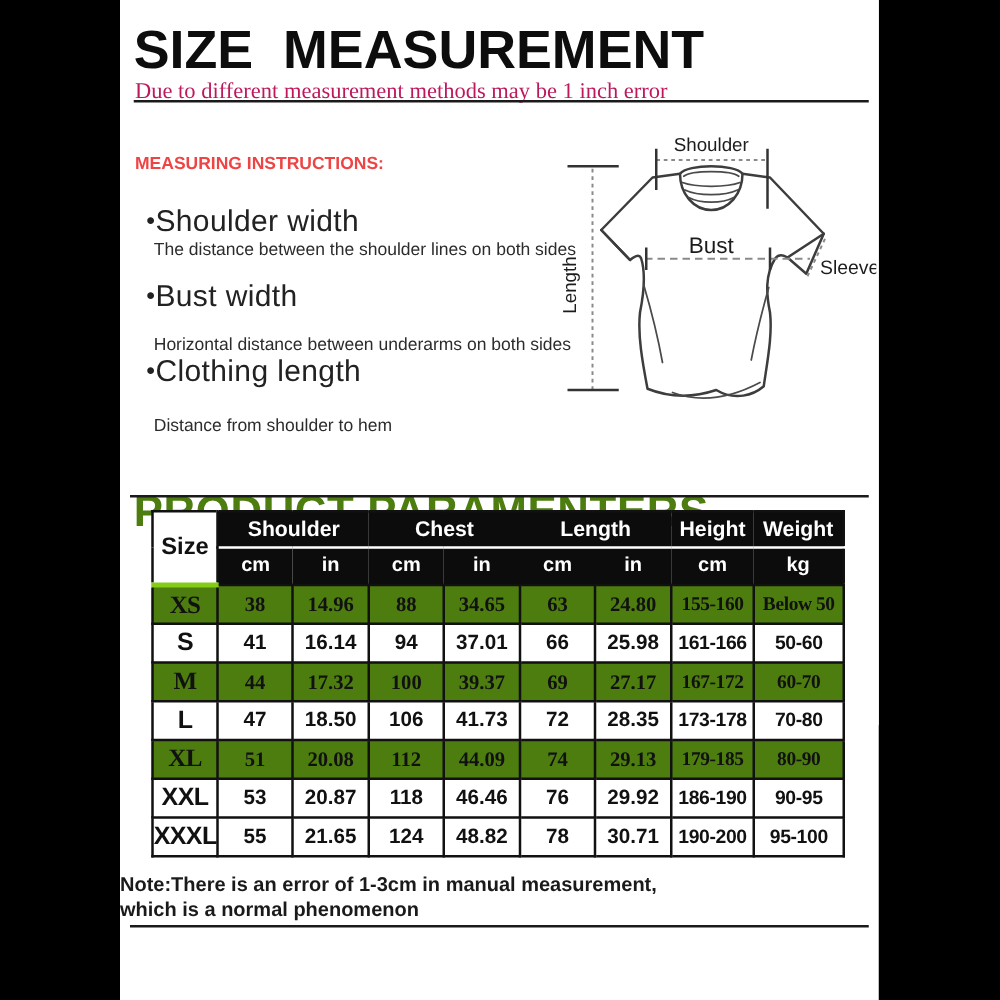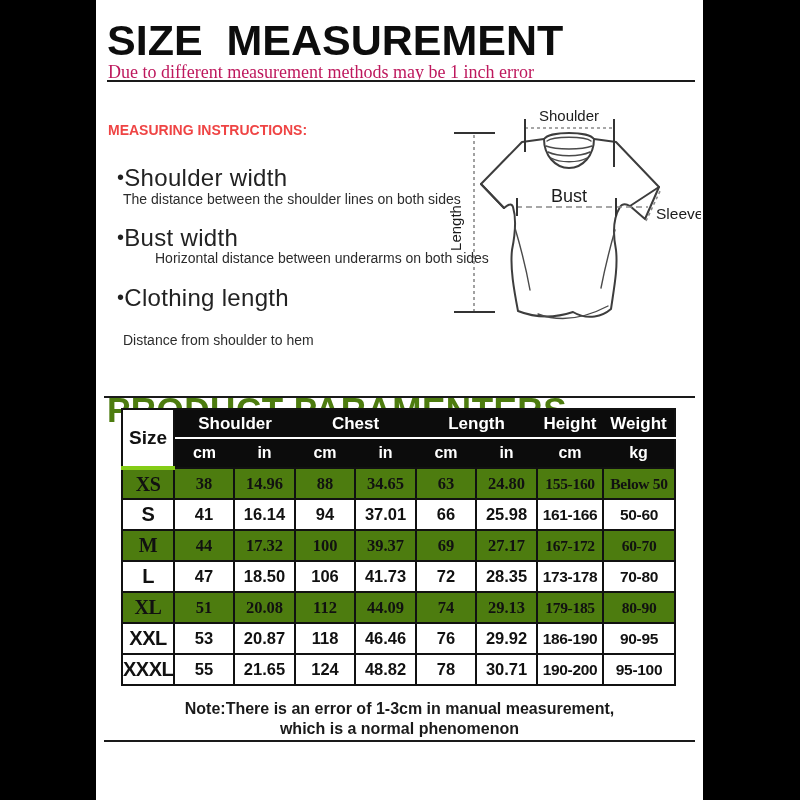--- a/index.html
+++ b/index.html
@@ -28,21 +28,21 @@
   .rule { position:absolute; background:#1a1a1a; height:2px; }
   .rule.r1 { left:11px; top:80px; width:588px; }
   .rule.r2 { left:8px;  top:396px; width:591px; }
   .rule.r3 { left:8px;  top:740px; width:591px; }
 
   
   .mi-heading { position:absolute; left:12px; top:122px; font-size:14px; font-weight:bold; color:#ef4444; }
   .mi-title { position:absolute; left:21px; font-size:24px; font-weight:400; color:#222; letter-spacing:0.3px; }
   .mi-desc  { position:absolute; left:27px; font-size:14px; color:#2c2c2c; }
   .mi-t1 { top:164px; } .mi-d1 { top:191px; }
-  .mi-t2 { top:224px; } .mi-d2 { top:250px;margin-left:32px; }
+  .mi-t2 { top:224px; } .mi-d2 { top:267px; }
   .mi-t3 { top:284px; } .mi-d3 { top:308px;margin-top:24px; }
   .bullet { font-size:20px; vertical-align:2px; }
 
   
   .diagram { position:absolute; left:342px; top:98px; width:263px; height:237px; }
   .shirt { stroke:#3d3d3d; stroke-width:2; fill:none; stroke-linecap:round; stroke-linejoin:round; }
   .thin  { stroke:#4a4a4a; stroke-width:1.4; fill:none; stroke-linecap:round; }
   .mline { stroke:#8a8a8a; stroke-width:1.6; fill:none; }
   .tick  { stroke:#333; stroke-width:2; }
   .dlabel { font-family:"Liberation Sans", sans-serif; fill:#1c1c1c; }
@@ -67,21 +67,21 @@
   .size-chart thead { border-bottom:2px solid #111; }
   .size-chart tbody td {
     border:2px solid #111; text-align:center; height:31px;
     font-size:16.5px; font-weight:600; color:#111; background:#fff;
   }
   .size-chart tbody td.size-td { font-size:20px; font-weight:bold; letter-spacing:-0.5px; }
   .size-chart tbody td.narrow { font-size:15.5px; letter-spacing:-0.3px; }
   .size-chart tbody tr.shaded td { background:#4d7c0f;font-family:Liberation Serif, serif; }
 
   
-  .note { position:absolute; left:0; top:699px; width:607px; text-align:center;
+  .note { position:absolute; left:0; top:699px; width:607px; text-align:left;
           font-size:16px; font-weight:600; color:#1a1a1a; line-height:20px; }
 </style>
 </head>
 <body>
 
 <div class="sidebar left"></div>
 <div class="sidebar right"></div>
 
 <div class="content">
 

